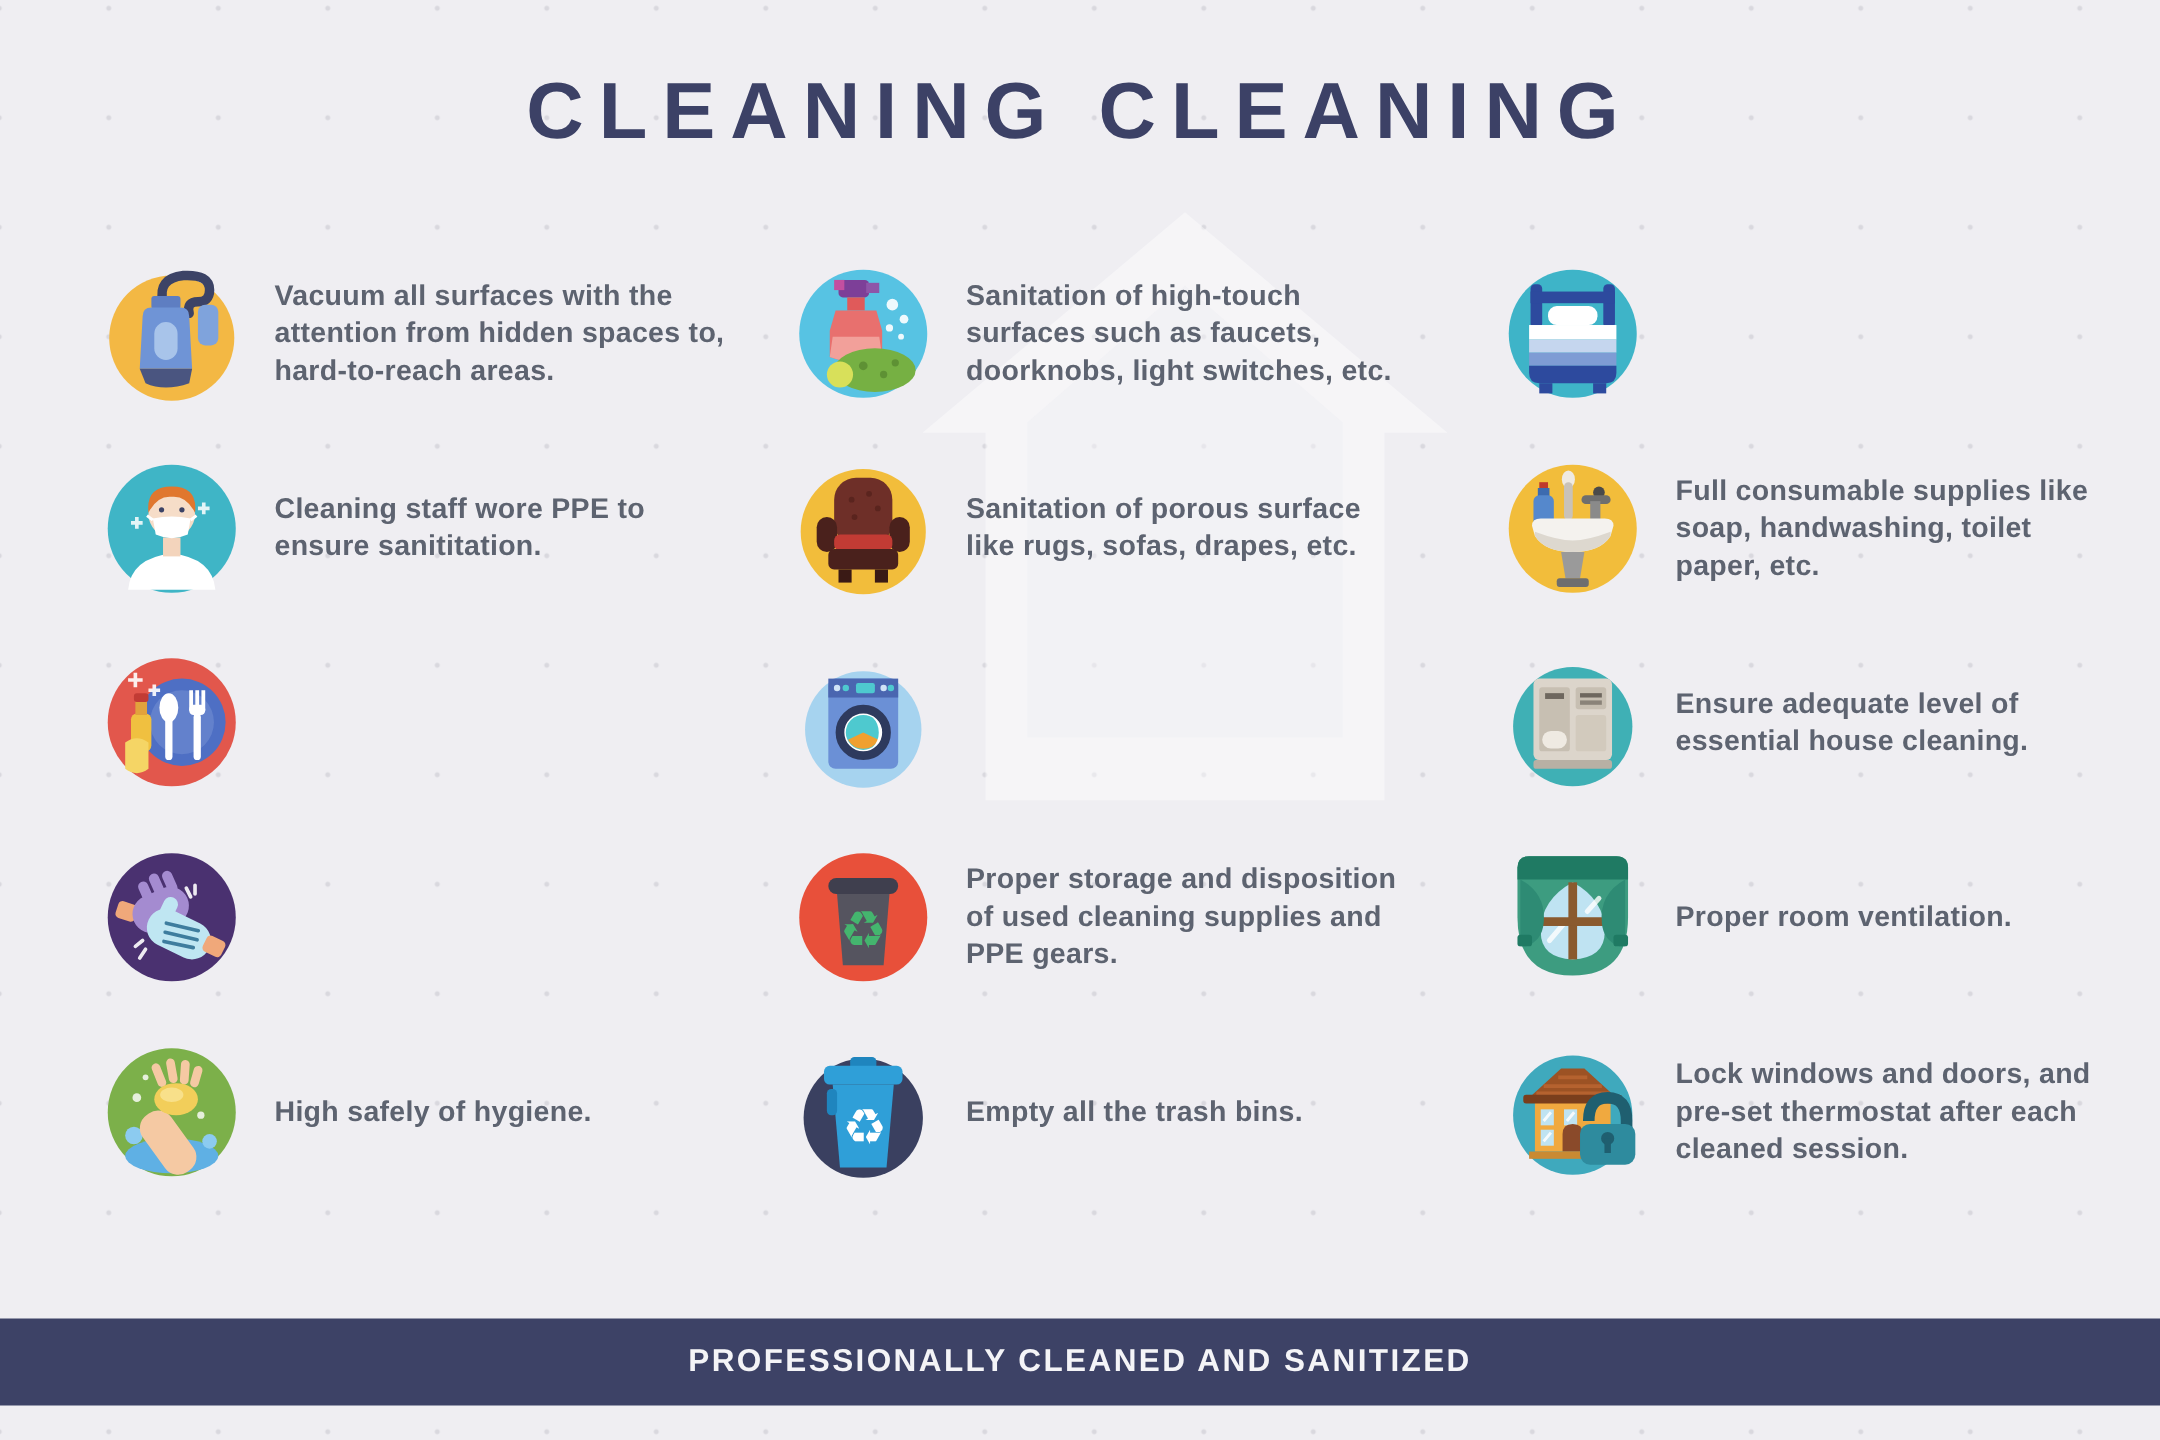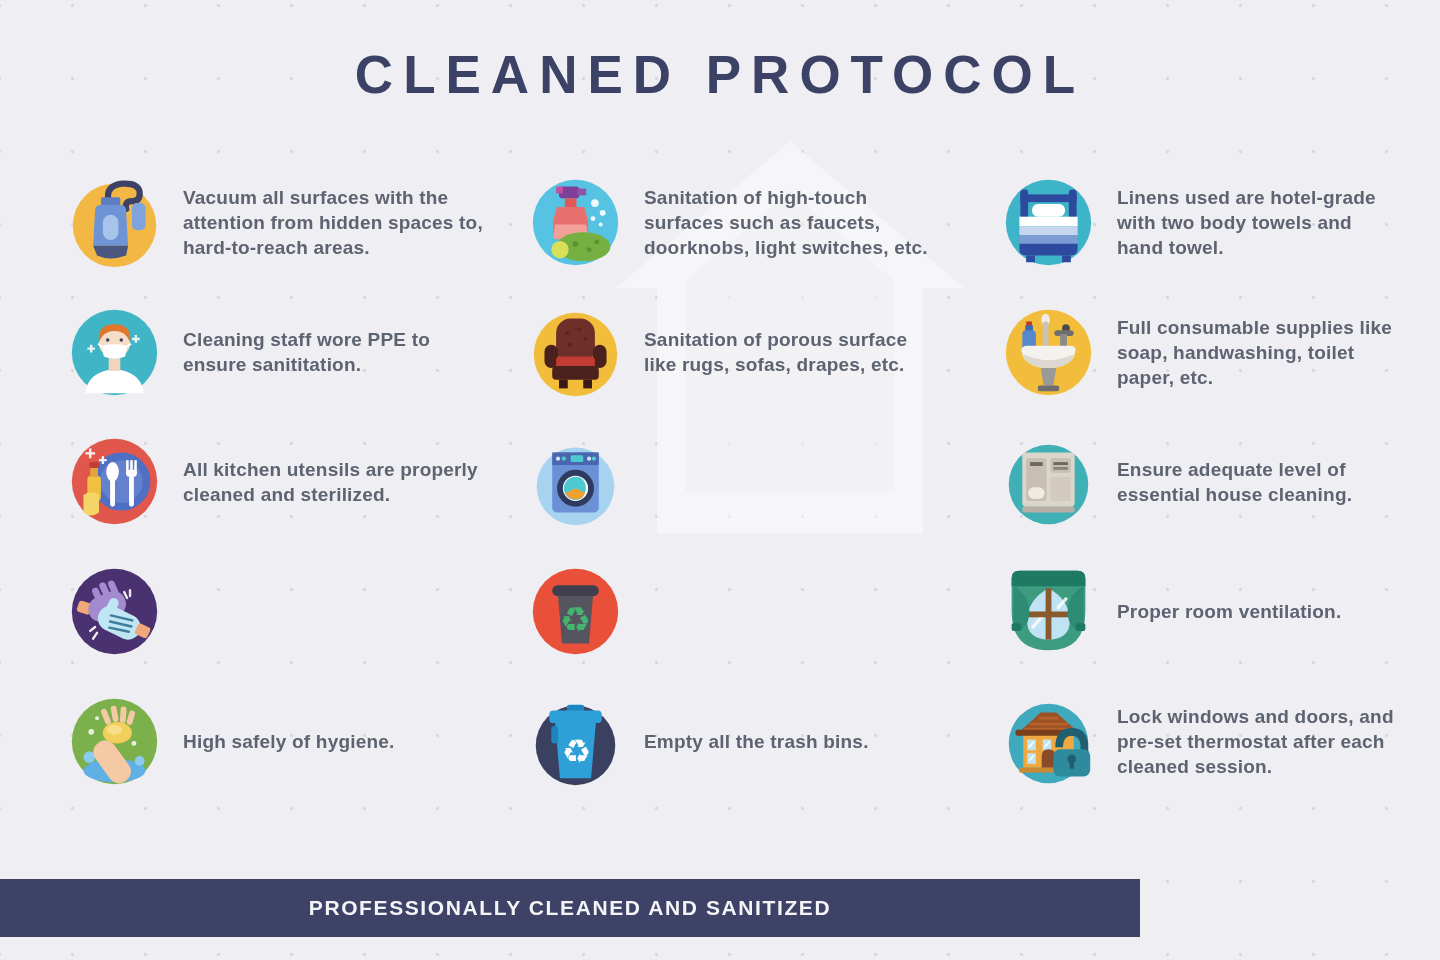--- a/index.html
+++ b/index.html
@@ -39,39 +39,39 @@
   .icon-wrap { flex:0 0 97px; width:97px; height:97px; }
   .icon-wrap svg { display:block; width:97px; height:97px; }
 
   .item-text {
     max-width:300px;
     font-size:19px; line-height:25px; font-weight:700;
     color:#5d6370; letter-spacing:.2px;
   }
 
   .footer-bar {
-    position:absolute; left:0; top:879px; width:1140px; height:58px;
+    position:absolute; left:0; top:879px; width:1440px; height:58px;
     background:#3d4266;
     display:flex; align-items:center; justify-content:center;text-align:center;
   }
   .footer-text {
     color:#f4f4f7; font-size:21px; font-weight:700; letter-spacing:1.6px;
   }
 </style>
 </head>
 <body>
 
 <div class="poster">
 
   <svg class="watermark-house" viewBox="0 0 100 112">
     <polygon points="50,0 100,42 88,42 88,112 12,112 12,42 0,42" fill="#ffffff" opacity="0.75"></polygon>
     <polygon points="50,14 80,40 80,100 20,100 20,40" fill="#efeef2" opacity="0.55"></polygon>
   </svg>
 
-  <div class="page-title">CLEANED PROTOCOL</div>
+  <div class="page-title">CLEANING CLEANING</div>
 
   <div class="grid">
 
     <div class="item">
       <span class="icon-wrap">
         <svg viewBox="0 0 100 100">
           <circle cx="50" cy="53" r="43" fill="#F3B844"></circle>
           <path d="M44 28 Q40 12 58 10 Q76 9 76 20 Q76 28 68 28 Q60 28 62 36" fill="none" stroke="#3C4366" stroke-width="6.5" stroke-linecap="round"></path>
           <rect x="68" y="30" width="14" height="28" rx="5" fill="#7FA3DC"></rect>
           <rect x="36" y="24" width="20" height="9" rx="2" fill="#5E7EC2"></rect>
@@ -114,21 +114,20 @@
           <ellipse cx="48" cy="40" rx="6.5" ry="10" fill="#FFFFFF"></ellipse>
           <rect x="45.5" y="46" width="5" height="30" rx="2.5" fill="#FFFFFF"></rect>
           <rect x="62" y="28" width="2.6" height="14" fill="#FFFFFF"></rect>
           <rect x="66.2" y="28" width="2.6" height="14" fill="#FFFFFF"></rect>
           <rect x="70.4" y="28" width="2.6" height="14" fill="#FFFFFF"></rect>
           <rect x="62" y="38" width="11" height="7" rx="3" fill="#FFFFFF"></rect>
           <rect x="65" y="44" width="5" height="32" rx="2.5" fill="#FFFFFF"></rect>
           <path d="M25 16 v10 M20 21 h10 M38 24 v8 M34 28 h8" stroke="#FFFFFF" stroke-width="2.5" opacity=".9"></path>
         </svg>
       </span>
-      <p class="item-text">All kitchen utensils are properly cleaned and sterilized.</p>
     </div>
 
     <div class="item">
       <span class="icon-wrap">
         <svg viewBox="0 0 100 100">
           <circle cx="50" cy="50" r="44" fill="#4A3170"></circle>
           <rect x="12" y="40" width="14" height="12" rx="3" fill="#F0A87A" transform="rotate(18 19 46)"></rect>
           <g transform="rotate(-24 42 44)">
             <rect x="34" y="22" width="7" height="16" rx="3.5" fill="#A48BD0"></rect>
             <rect x="43" y="20" width="7" height="16" rx="3.5" fill="#A48BD0"></rect>
@@ -235,20 +234,21 @@
 
     <div class="item">
       <span class="icon-wrap">
         <svg viewBox="0 0 100 100">
           <circle cx="50" cy="50" r="44" fill="#E8503A"></circle>
           <rect x="26" y="23" width="48" height="11" rx="5.5" fill="#3F3F4E"></rect>
           <path d="M32 34 L68 34 L64 83 L36 83 Z" fill="#55545F"></path>
           <text x="50" y="71" text-anchor="middle" font-size="36" font-family="DejaVu Sans" fill="#44B56E">♻</text>
         </svg>
       </span>
+      <p class="item-text">Proper storage and disposition of used cleaning supplies and PPE gears.</p>
     </div>
 
     <div class="item">
       <span class="icon-wrap">
         <svg viewBox="0 0 100 100">
           <circle cx="50" cy="54" r="41" fill="#3A4060"></circle>
           <rect x="41" y="12" width="18" height="9" rx="3" fill="#1F85BE"></rect>
           <rect x="23" y="18" width="54" height="13" rx="4" fill="#2F9FD8"></rect>
           <path d="M29 31 L71 31 L66 88 L34 88 Z" fill="#2F9FD8"></path>
           <rect x="25" y="34" width="7" height="18" rx="3" fill="#1F85BE"></rect>
@@ -267,21 +267,20 @@
           <rect x="21" y="21" width="58" height="8" fill="#2D4A9E"></rect>
           <rect x="33" y="31" width="34" height="13" rx="6" fill="#FFFFFF"></rect>
           <rect x="20" y="44" width="60" height="10" fill="#FFFFFF"></rect>
           <rect x="20" y="54" width="60" height="9" fill="#C5D6EE"></rect>
           <rect x="20" y="63" width="60" height="9" fill="#7E9CD4"></rect>
           <path d="M20 72 h60 v5 q0 7 -7 7 h-46 q-7 0 -7 -7 Z" fill="#2D4A9E"></path>
           <rect x="27" y="84" width="9" height="7" fill="#2D4A9E"></rect>
           <rect x="64" y="84" width="9" height="7" fill="#2D4A9E"></rect>
         </svg>
       </span>
-      <p class="item-text">Linens used are hotel-grade with two body towels and hand towel.</p>
     </div>
 
     <div class="item">
       <span class="icon-wrap">
         <svg viewBox="0 0 100 100">
           <circle cx="50" cy="50" r="44" fill="#F2BD3B"></circle>
           <rect x="27" y="18" width="6" height="5" fill="#C0392B"></rect>
           <rect x="26" y="22" width="8" height="6" fill="#3D6BAF"></rect>
           <rect x="23" y="27" width="14" height="22" rx="4" fill="#5588CC"></rect>
           <ellipse cx="47" cy="16" rx="4.5" ry="6" fill="#EFEAE2"></ellipse>

